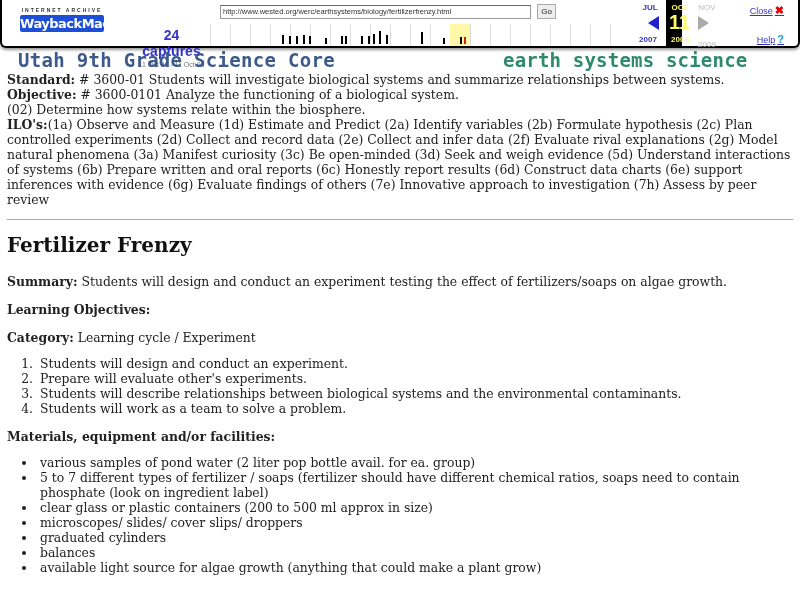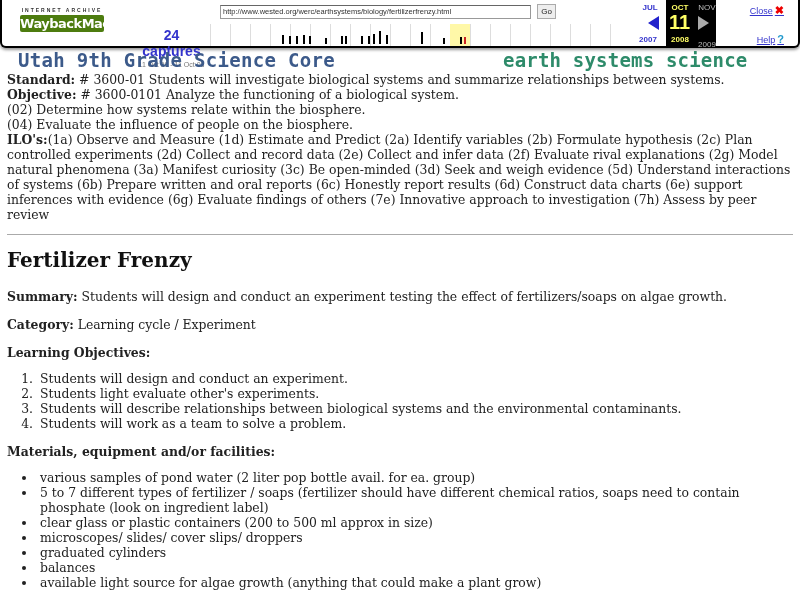--- a/index.html
+++ b/index.html
@@ -14,21 +14,21 @@
   .wb {
     position: absolute; left: 0; top: 0; width: 800px; height: 48px;
     background: #fff; border: 2px solid #000; border-top: none;
     border-radius: 0 0 6px 6px;
     box-shadow: 0 2px 3px rgba(0,0,0,0.4);
     font-family: "Liberation Sans", sans-serif;
   }
   .wb-logo { position: absolute; left: 18px; top: 7px; width: 84px; }
   .wb-logo .ia { font-size: 5px; letter-spacing: 2px; color: #333; font-weight: bold; text-align:center; }
   .wb-logo .wm {
-    margin-top: 2px; height: 17px; background: #4d7c0f; color: #fff;
+    margin-top: 2px; height: 17px; background: #1d4ed8; color: #fff;
     font-size: 13px; font-weight: bold; letter-spacing: -0.5px; text-align: center;
     line-height: 17px; border-radius: 2px; font-family: "DejaVu Sans", sans-serif;
   }
   .wb-caps { position: absolute; left: 132px; top: 27px; text-align: center; width: 75px; }
   .wb-caps a { color: #33c; font-size: 14px; font-weight: bold; display:block; }
   .wb-caps .range { color: #777; font-size: 7px; margin-top: 2px; }
   .wb-url {
     position: absolute; left: 218px; top: 5px; width: 311px; height: 14px;
     border: 1px solid #999; border-top-color:#666; font-size: 7.5px; color: #333; padding: 1px 2px;
     background:#fff; white-space: nowrap; overflow: hidden;
@@ -36,21 +36,21 @@
   .wb-go {
     position: absolute; left: 535px; top: 4px; width: 19px; height: 15px;
     border: 1px solid #aaa; background: #eee; font-size: 8px; text-align: center; line-height: 13px;
   }
   .wb-spark { position: absolute; left: 208px; top: 24px; width: 402px; height: 22px; }
   .wb-spark .col { position: absolute; top: 0; width: 1px; height: 22px; background: #ddd; }
   .wb-spark .bar { position: absolute; bottom: 2px; width: 2px; background: #000; }
   .wb-spark .hl { position: absolute; left: 240px; top: 0; width: 20px; height: 22px; background: #fff8a8; }
   .wb-months { position: absolute; left: 632px; top: 0; width: 90px; height: 46px; }
   .wb-m { position: absolute; font-size: 8px; font-weight: bold; width: 28px; text-align: center; }
-  .wb-sel { position: absolute; left: 32px; top: 0; width: 50px; height: 46px; background: #000; }
+  .wb-sel { position: absolute; left: 32px; top: 0; width: 16px; height: 46px; background: #000; }
   .wb-close { position: absolute; right: 14px; top: 4px; font-size: 9px; color: #33c; text-decoration: underline; }
   .wb-close .x { color: #e00; font-weight: bold; text-decoration: none; font-size: 11px; margin-left: 2px; }
   .wb-help { position: absolute; right: 14px; top: 33px; font-size: 9px; color: #33c; text-decoration: underline; }
   .wb-help .q { color: #29c; font-weight: bold; text-decoration: none; font-size: 11px; margin-left: 2px; }
 
   
   .banner { position: absolute; top: 49px; left: 0; width: 800px; height: 24px; }
   .banner .left {
     position: absolute; left: 18px; top: 0;
     font-family: "DejaVu Sans Mono", monospace; font-weight: bold; font-size: 19px; color: #3c5a8a;
@@ -152,35 +152,34 @@
 
 <div class="banner">
   <div class="left">Utah 9th Grade Science Core</div>
   <div class="right">earth systems science</div>
 </div>
 
 <div class="content">
   <p><span class="b">Standard:</span><span> # 3600-01 Students will investigate biological systems and summarize relationships between systems.</span></p>
   <p><span class="b">Objective:</span><span> # 3600-0101 Analyze the functioning of a biological system.</span></p>
   <p>(02) Determine how systems relate within the biosphere.</p>
-  <p>(04) Evaluate the influence of people on the biosphere.</p>
   <p><span class="b">ILO's:</span><span>(1a) Observe and Measure (1d) Estimate and Predict (2a) Identify variables (2b) Formulate hypothesis (2c) Plan controlled experiments (2d) Collect and record data (2e) Collect and infer data (2f) Evaluate rival explanations (2g) Model natural phenomena (3a) Manifest curiosity (3c) Be open-minded (3d) Seek and weigh evidence (5d) Understand interactions of systems (6b) Prepare written and oral reports (6c) Honestly report results (6d) Construct data charts (6e) support inferences with evidence (6g) Evaluate findings of others (7e) Innovative approach to investigation (7h) Assess by peer review</span></p>
 
   <hr class="sep">
 
   <h1 class="title">Fertilizer Frenzy</h1>
 
   <p class="para" style="margin-top:17px !important"><span class="b">Summary:</span><span> Students will design and conduct an experiment testing the effect of fertilizers/soaps on algae growth.</span></p>
 
+  <p class="para b">Learning Objectives:</p>
+
   <p class="para"><span class="b">Category:</span><span> Learning cycle / Experiment</span></p>
-
-  <p class="para b">Learning Objectives:</p>
   <ol>
     <li>Students will design and conduct an experiment.</li>
-    <li>Students light evaluate other's experiments.</li>
+    <li>Prepare will evaluate other's experiments.</li>
     <li>Students will describe relationships between biological systems and the environmental contaminants.</li>
     <li>Students will work as a team to solve a problem.</li>
   </ol>
 
   <p class="para b">Materials, equipment and/or facilities:</p>
   <ul>
     <li>various samples of pond water (2 liter pop bottle avail. for ea. group)</li>
     <li>5 to 7 different types of fertilizer / soaps (fertilizer should have different chemical ratios, soaps need to contain phosphate (look on ingredient label)</li>
     <li>clear glass or plastic containers (200 to 500 ml approx in size)</li>
     <li>microscopes/ slides/ cover slips/ droppers</li>

